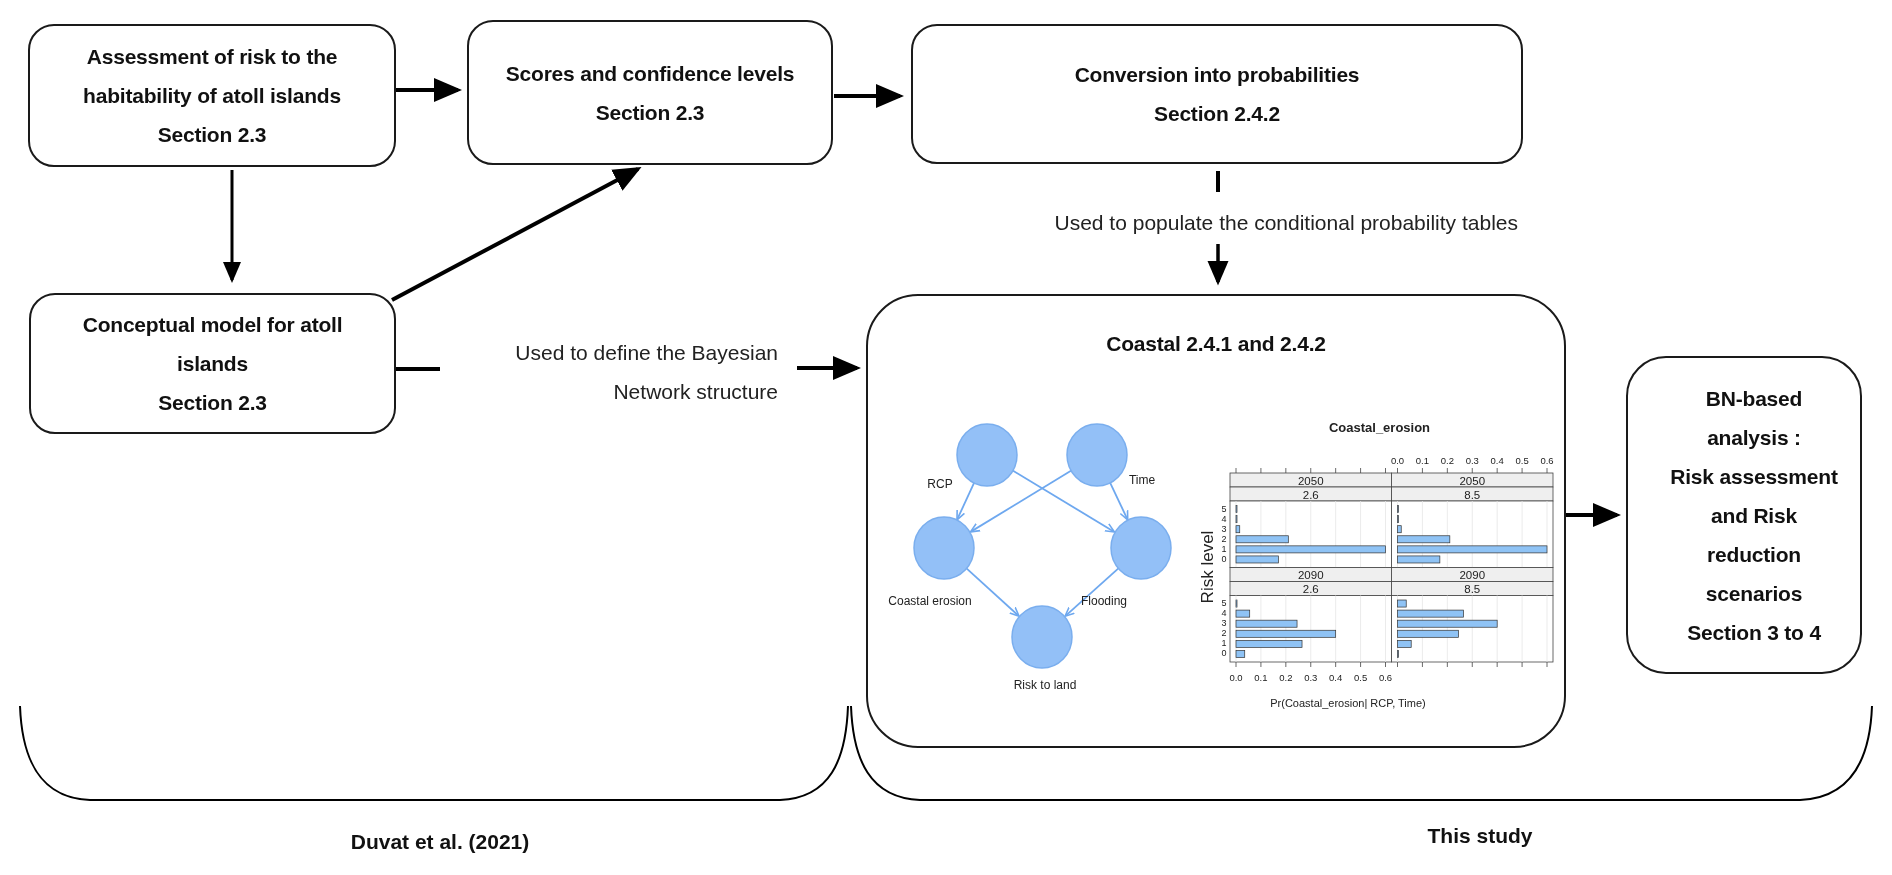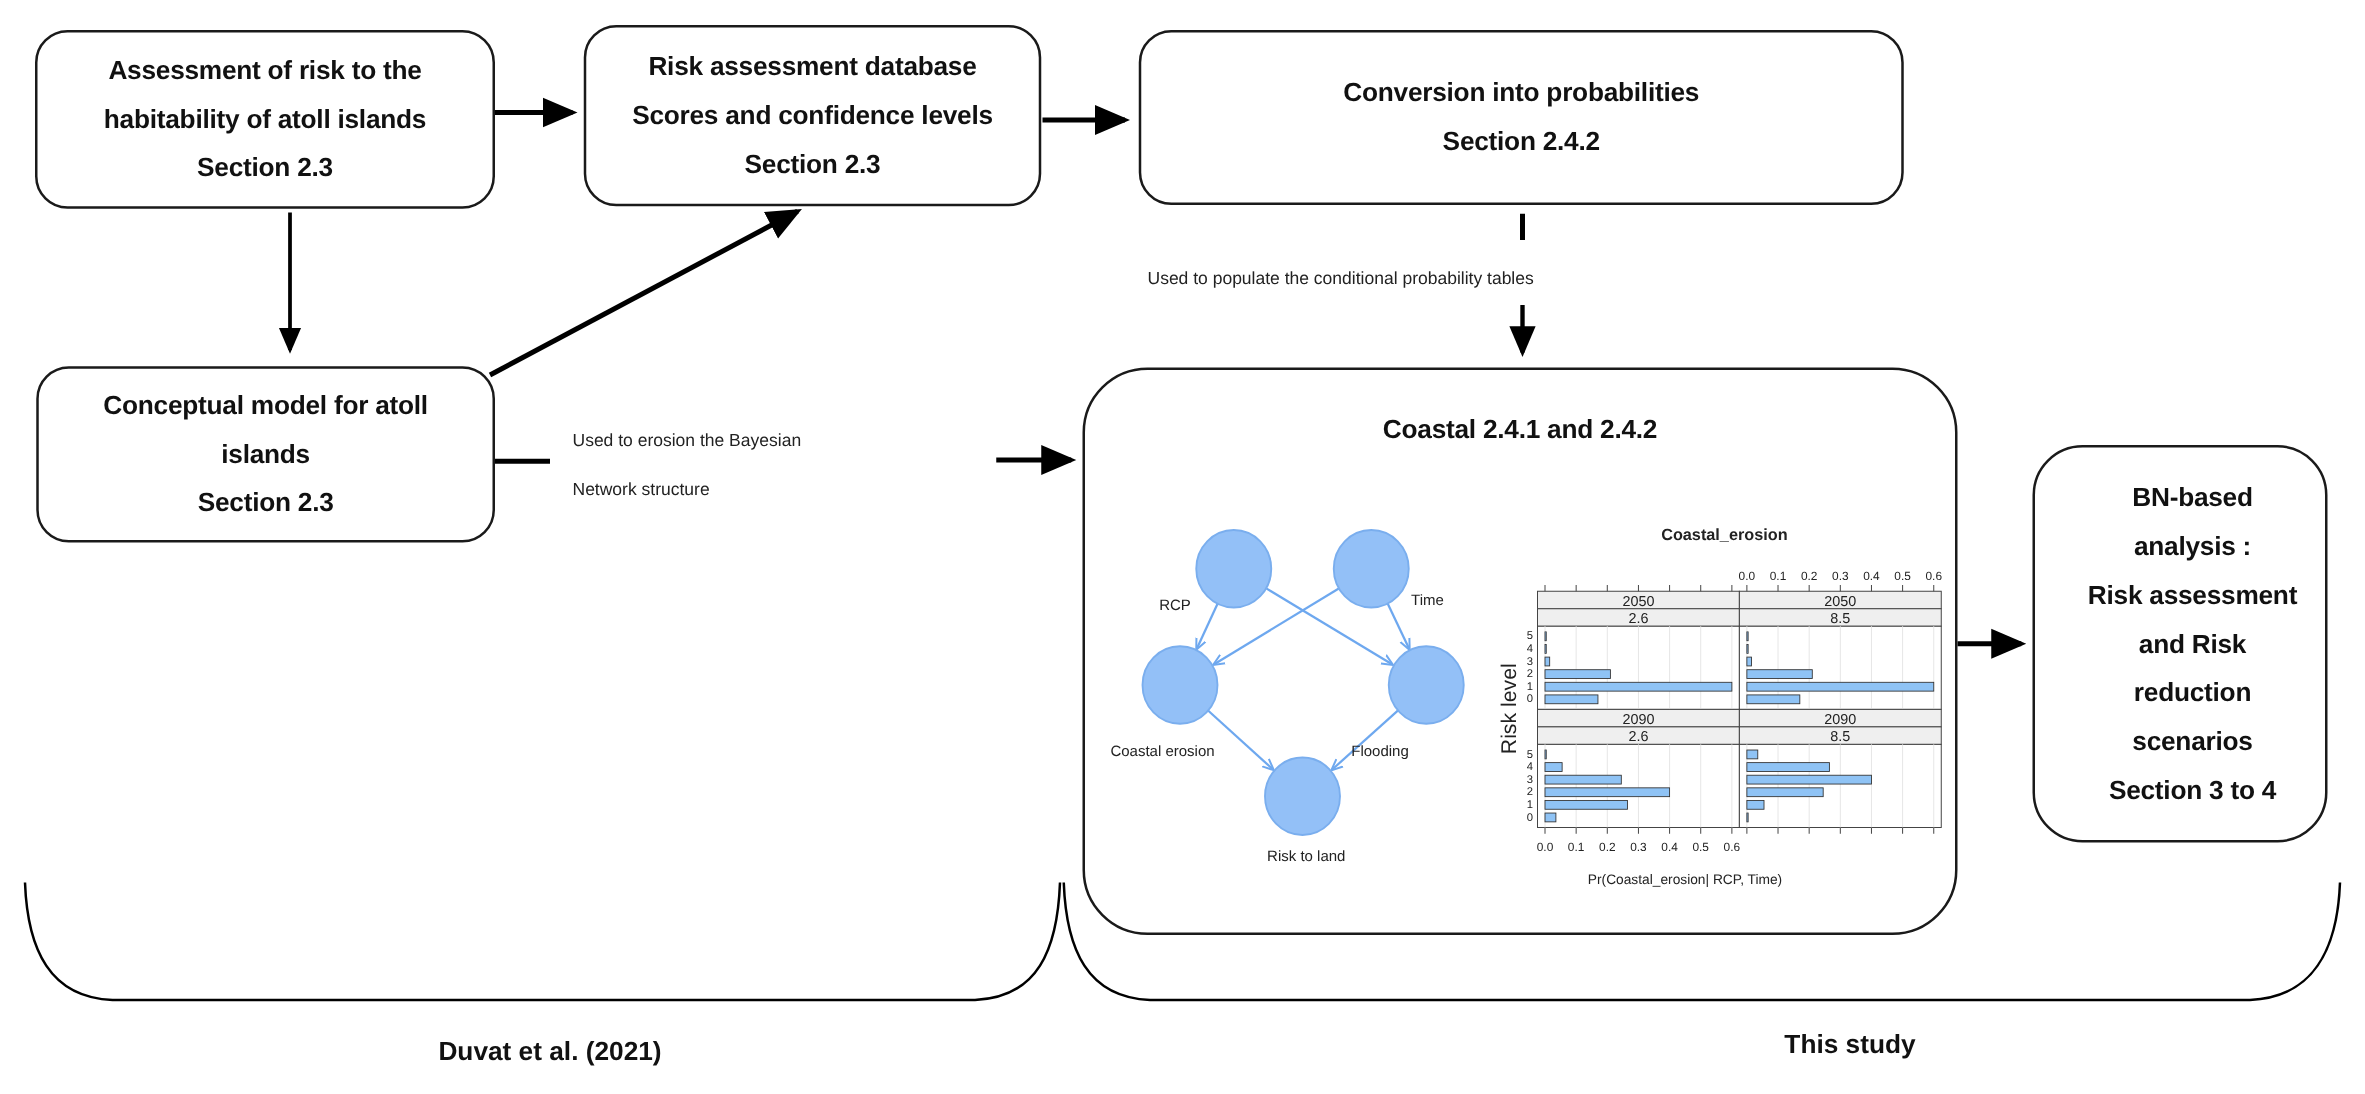--- a/index.html
+++ b/index.html
@@ -4,21 +4,21 @@
 <style>
   html, body { margin:0; padding:0; background:#ffffff; }
   body { width:1892px; height:875px; position:relative; overflow:hidden;
          font-family:"Liberation Sans", sans-serif; color:#111; }
   .box { position:absolute; box-sizing:border-box; border:2.4px solid #1a1a1a;
          border-radius:26px; background:#fff; display:flex; flex-direction:column;
          align-items:center; justify-content:center; text-align:center; }
   .box .line { font-family:"Liberation Sans", sans-serif; font-weight:bold;
                font-size:21px; line-height:39px; letter-spacing:-0.2px; white-space:nowrap; }
   .label { position:absolute; font-family:"Liberation Sans", sans-serif;
-           font-size:14px; line-height:39px; text-align:left; white-space:nowrap; color:#222; }
+           font-size:21px; line-height:39px; text-align:right; white-space:nowrap; color:#222; }
   .footer { position:absolute; font-weight:bold; font-size:21px; white-space:nowrap;
             transform:translateX(-50%); }
   svg.overlay { position:absolute; left:0; top:0; pointer-events:none; }
   #bn-box { justify-content:flex-start; padding-top:28px; }
   .node-label { position:absolute; font-size:12px; white-space:nowrap; transform:translateX(-50%); color:#222; }
 </style>
 </head>
 <body>
 
 <svg class="overlay" width="1892" height="875">
@@ -40,40 +40,39 @@
   <path d="M851,706 C853,760 870,798 920,800 L1800,800 C1850,798 1870,760 1872,706" fill="none" stroke="#000" stroke-width="2"></path>
 </svg>
 
 <div class="box" style="left:28px; top:24px; width:368px; height:143px;">
   <div class="line">Assessment of risk to the</div>
   <div class="line">habitability of atoll islands</div>
   <div class="line">Section 2.3</div>
 </div>
 
 <div class="box" style="left:467px; top:20px; width:366px; height:145px;">
-  <div class="line">Risk assessment database</div>
   <div class="line">Scores and confidence levels</div>
   <div class="line">Section 2.3</div>
 </div>
 
 <div class="box" style="left:911px; top:24px; width:612px; height:140px;">
   <div class="line">Conversion into probabilities</div>
   <div class="line">Section 2.4.2</div>
 </div>
 
 <div class="label" style="left:918px; top:203px; width:600px;">Used to populate the conditional probability tables</div>
 
 <div class="box" style="left:29px; top:293px; width:367px; height:141px;">
   <div class="line">Conceptual model for atoll</div>
   <div class="line">islands</div>
   <div class="line">Section 2.3</div>
 </div>
 
 <div class="label" style="left:458px; top:333px; width:320px;">
-  <div>Used to erosion the Bayesian</div>
+  <div>Used to define the Bayesian</div>
   <div>Network  structure</div>
 </div>
 
 <div class="box" id="bn-box" style="left:866px; top:294px; width:700px; height:454px; border-radius:52px;">
   <div class="line">Coastal 2.4.1 and 2.4.2</div>
 </div>
 
 <svg class="overlay" id="bn-graph" width="1892" height="875">
     <defs>
       <marker id="bnarrow" markerWidth="10" markerHeight="10" refX="8" refY="5" orient="auto" markerUnits="userSpaceOnUse">

